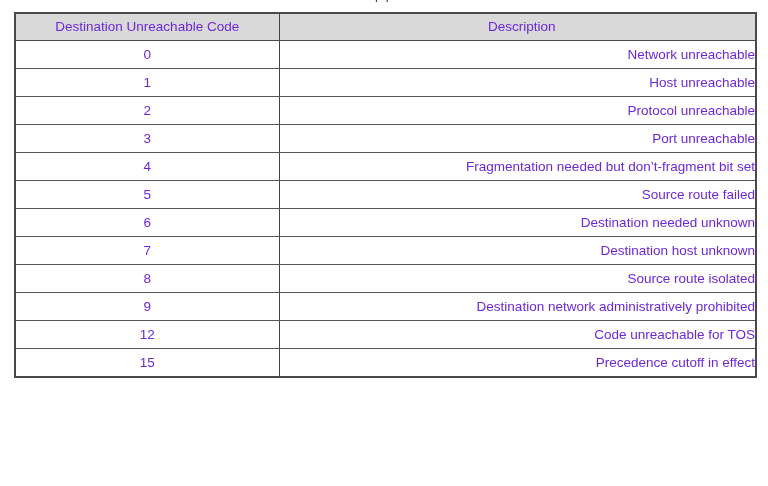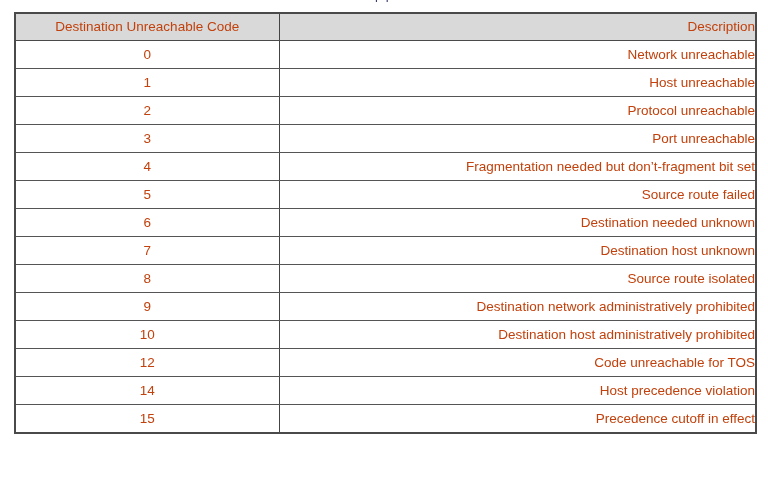--- a/index.html
+++ b/index.html
@@ -58,36 +58,36 @@
   table.icmp-table td {
     border-top: 1px solid #555555;
     border-bottom: 1px solid #555555;
     border-left: 1px solid #444444;
     border-right: 1px solid #444444;
     height: 27px;
     padding: 0;
     font-weight: normal;
     font-size: 13.5px;
     line-height: 27px;
-    color: #c2410c;
+    color: #6d28d9;
   }
 
   table.icmp-table thead th {
     background: #d9d9d9;
     border-top: 2px solid #4a4a4a;
     border-bottom: 1px solid #4a4a4a;
     height: 26px;
     line-height: 26px;
   }
 
   table.icmp-table thead th.th-code {
     text-align: center;
   }
   table.icmp-table thead th.th-desc {
-    text-align: right;
+    text-align: center;
     padding-left: 9px;
     margin-top: 26px;
   }
 
   table.icmp-table tbody td.cell-code {
     text-align: center;
   }
   table.icmp-table tbody td.cell-desc {
     text-align: right;
     padding-left: 9px;
@@ -161,30 +161,22 @@
           </tr>
           <tr>
             <td class="cell-code">8</td>
             <td class="cell-desc">Source route isolated</td>
           </tr>
           <tr>
             <td class="cell-code">9</td>
             <td class="cell-desc">Destination network administratively prohibited</td>
           </tr>
           <tr>
-            <td class="cell-code">10</td>
-            <td class="cell-desc">Destination host administratively prohibited</td>
-          </tr>
-          <tr>
             <td class="cell-code">12</td>
             <td class="cell-desc">Code unreachable for TOS</td>
-          </tr>
-          <tr>
-            <td class="cell-code">14</td>
-            <td class="cell-desc">Host precedence violation</td>
           </tr>
           <tr>
             <td class="cell-code">15</td>
             <td class="cell-desc">Precedence cutoff in effect</td>
           </tr>
         </tbody>
     </table>
   </div>
 
 </div>

